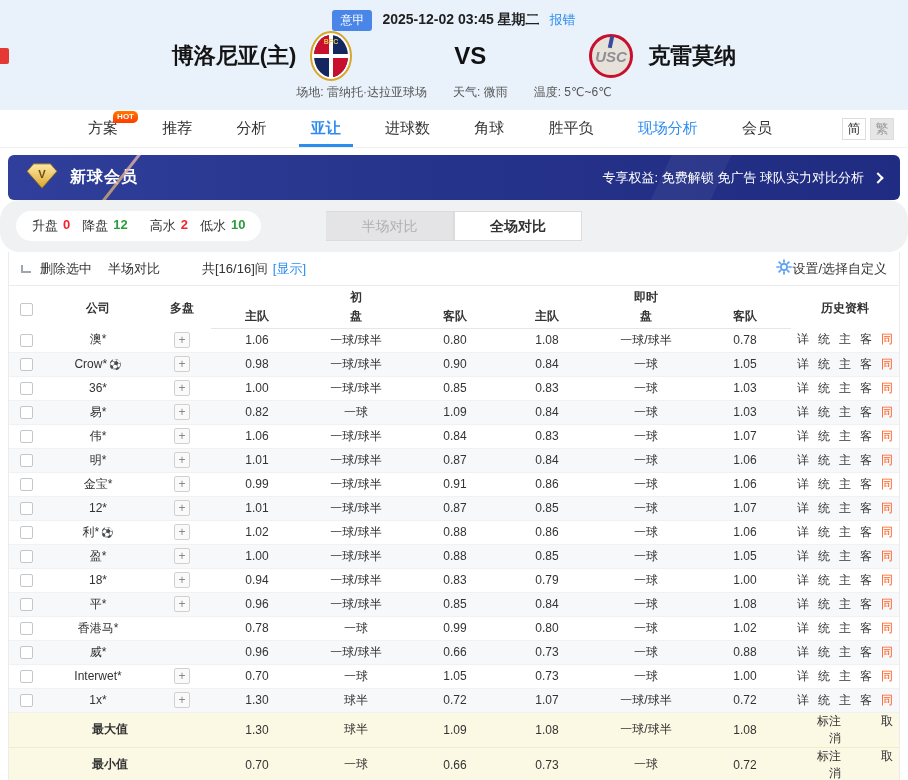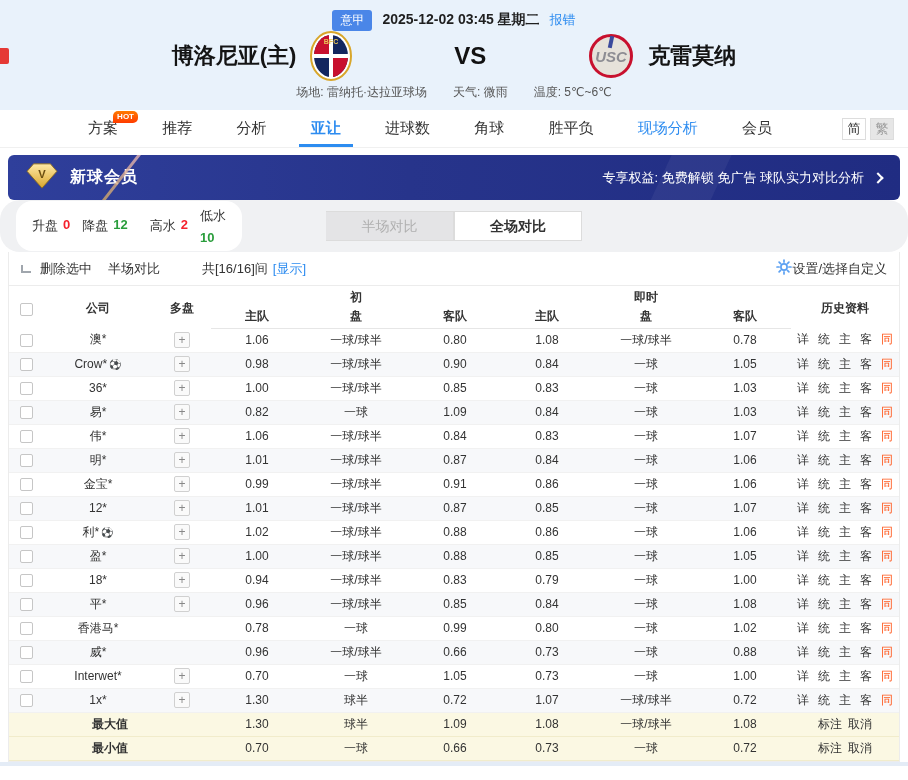--- a/index.html
+++ b/index.html
@@ -42,21 +42,21 @@
   .vip-banner::after { content:''; position:absolute; right:180px; top:-20px; width:60px; height:90px; background:rgba(255,255,255,0.05); transform:skewX(-25deg); }
   .vip-title { color:#fff; font-size:16px; font-weight:700; margin-left:12px; letter-spacing:1px; }
   .vip-right { margin-left:auto; display:flex; align-items:center; color:#fff; font-size:13px; }
   .chev { width:8px; height:8px; border-top:2px solid #fff; border-right:2px solid #fff; transform:rotate(45deg); margin-left:10px; }
 
   
   .stats-strip { height:52px; background:#f0f1f3; position:relative;border-radius:20px; }
   .stats-pill { position:absolute; left:16px; top:50%; transform:translateY(-50%); background:#fff; border-radius:16px; padding:6px 16px; display:flex; align-items:center; font-size:13px; }
   .stat-item { display:flex; gap:5px; margin-right:12px; }
   .stat-item.gapped { margin-left:10px; }
-  .stat-item:last-child { margin-right:0;flex-direction:column; }
+  .stat-item:last-child { margin-right:0; }
   .stat-value { font-weight:700; }
   .tabs { position:absolute; left:50%; top:50%; transform:translate(-50%,-50%); display:flex; }
   .tab { width:128px; height:30px; line-height:28px; text-align:center; font-size:14px; cursor:pointer; }
   .tab.active { background:#fff; border:1px solid #dcdcdc; color:#333; font-weight:600; }
   .tab.inactive { background:#e4e4e6; border:1px solid #dcdcdc; border-left:none; color:#b0b0b0; }
 
   
   .main-panel { margin:0 8px; background:#fff; border:1px solid #ececec; border-top:none; }
   .toolbar { height:34px; display:flex; align-items:center; padding:0 12px; border-bottom:1px solid #ececec; font-size:13px; }
   .corner-ico { width:10px; height:8px; border-left:2px solid #a0a6ad; border-bottom:2px solid #a0a6ad; margin-right:9px; }
@@ -76,21 +76,21 @@
   .cb { display:inline-block; width:13px; height:13px; border:1px solid #c6c6c6; border-radius:2px; background:#fff; vertical-align:middle; cursor:pointer; }
   .company-name { color:#333; }
   .ball { font-size:10px; margin-left:2px; }
   .plus-btn { display:inline-block; width:16px; height:16px; line-height:14px; border:1px solid #d0d0d0; border-radius:2px; background:#fafafa; color:#888; font-size:12px; cursor:pointer; }
   .hist-links { display:inline-flex; gap:9px; }
   .hist-link { color:#333; cursor:pointer; }
   .hist-link.tong { color:#ff5a1f; }
   tr.summary-row { background:#fbf8e3; }
   tr.summary-row td { border-bottom:1px solid #f1eccb; }
   .sum-label { font-weight:700; }
-  .sum-action { color:#333; cursor:pointer; margin:0 3px; }
+  .sum-action { color:#333; cursor:pointer; margin:0 20px; }
 
   .footer-strip { height:4px; background:#e4ecf6; }
 </style>
 </head>
 <body>
 
 <div class="page">
 
   <div class="match-header">
     <div class="side-flag"></div>

